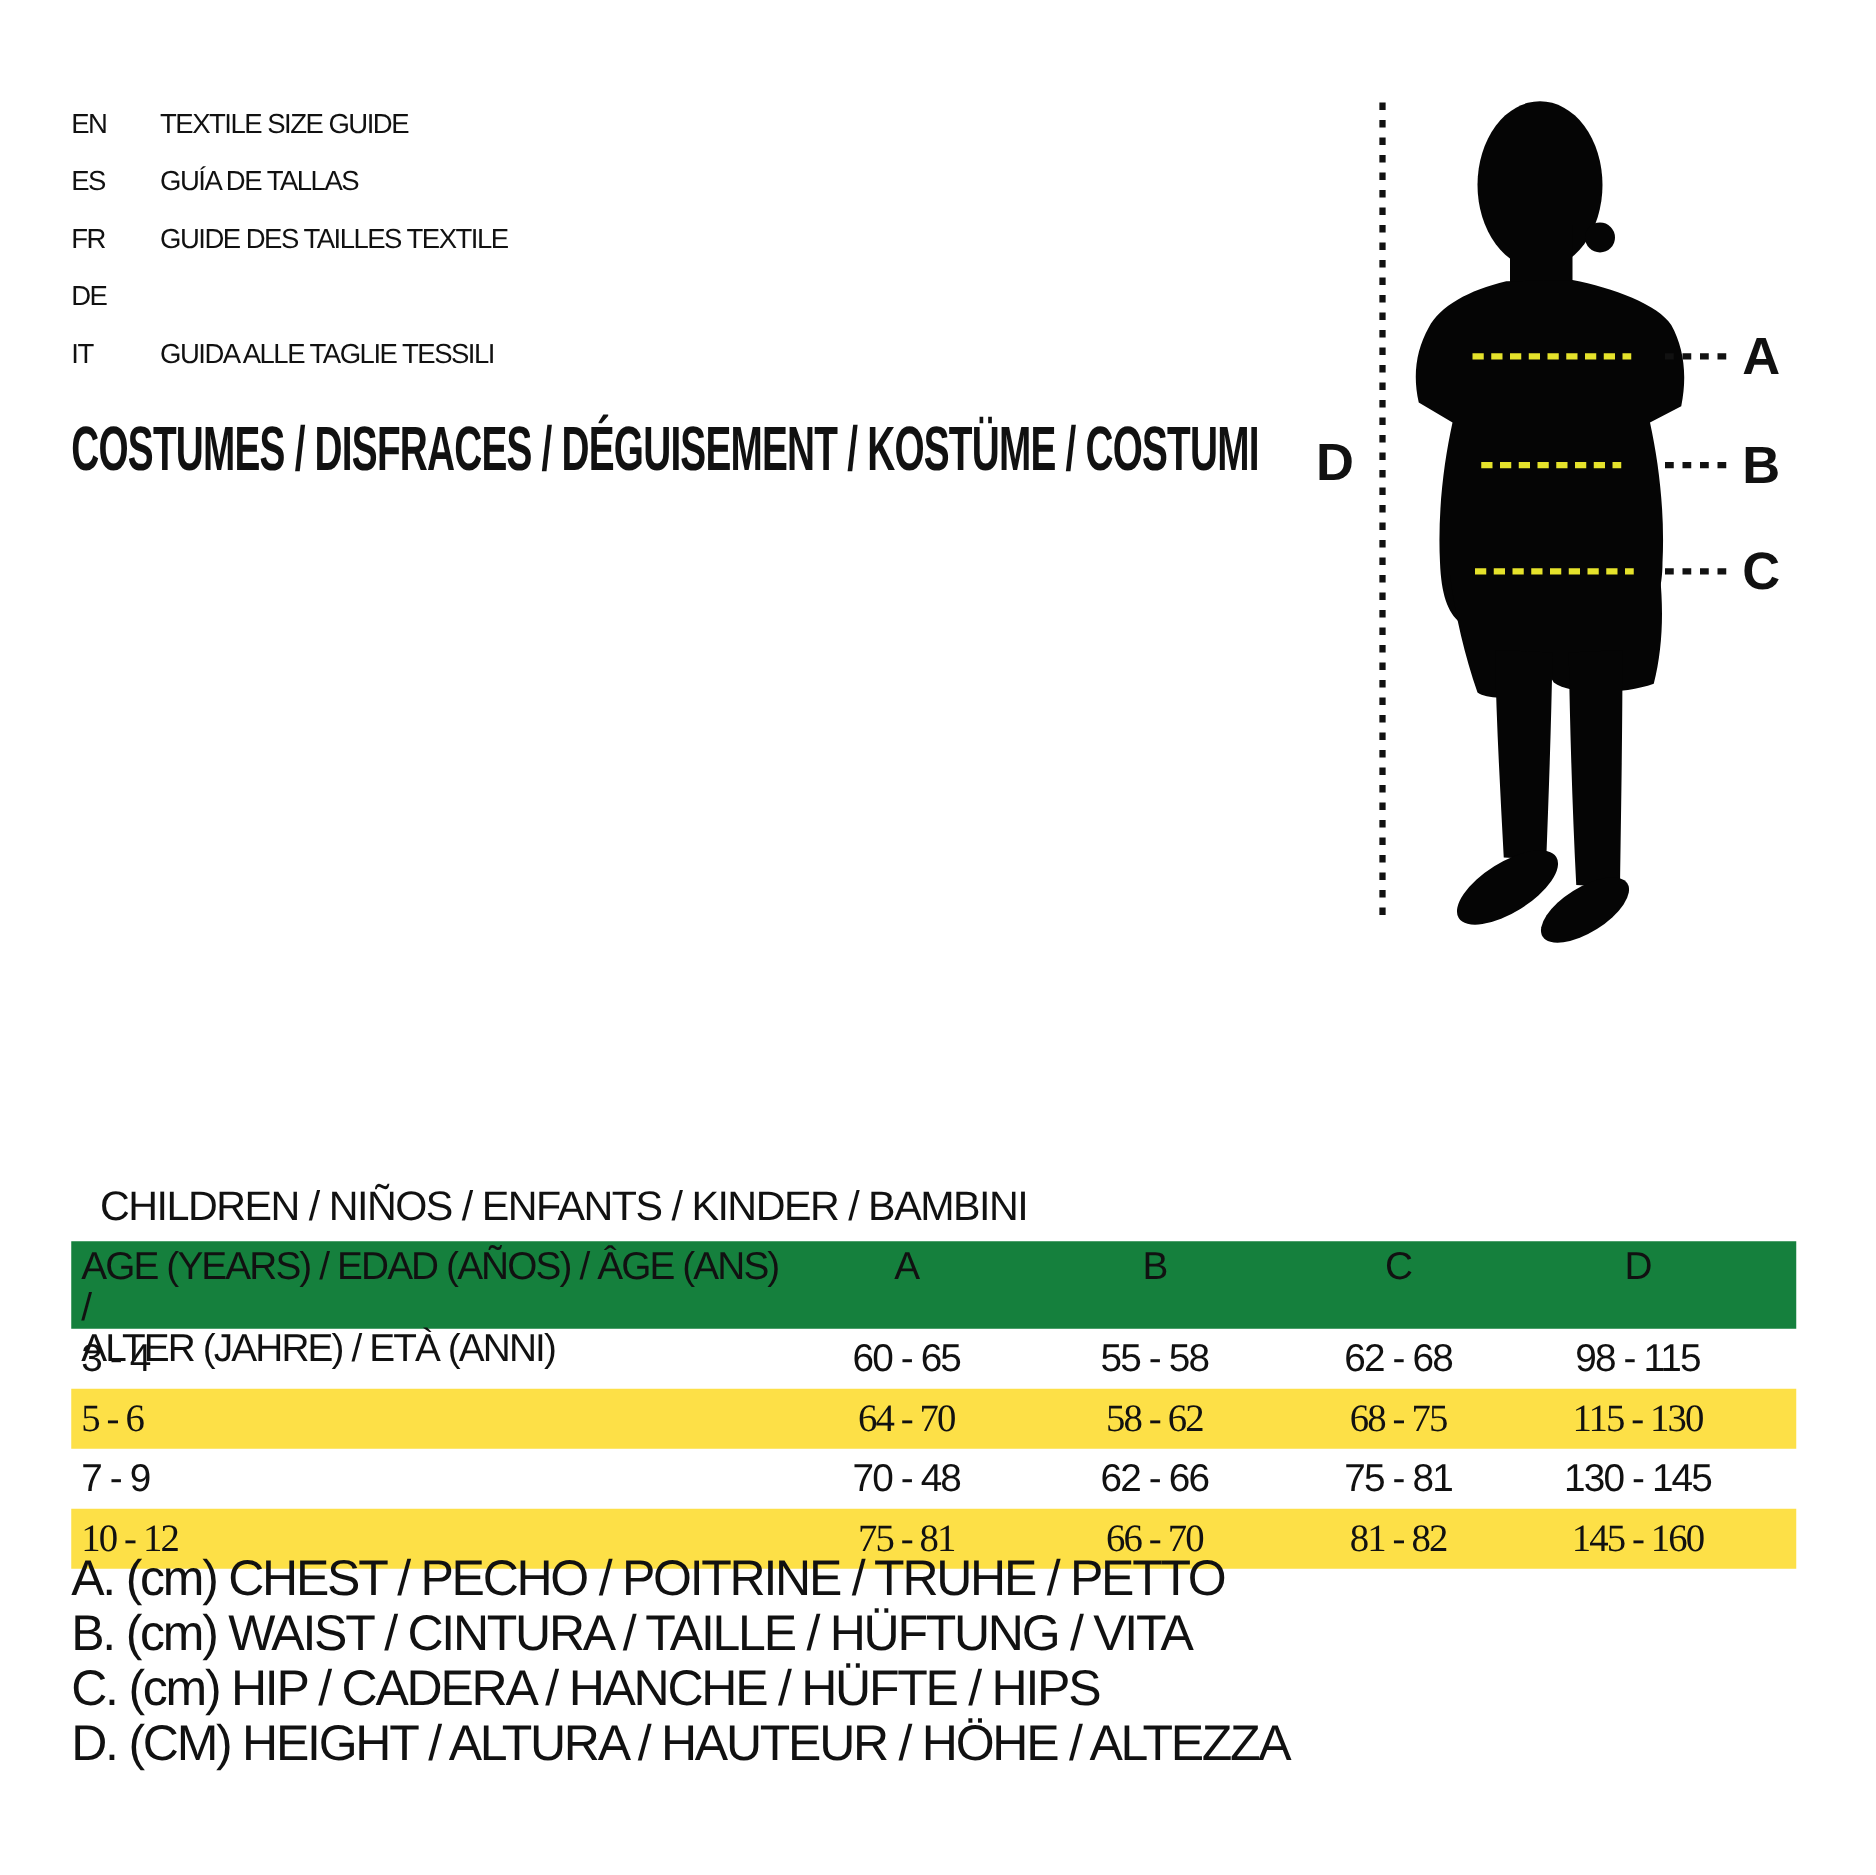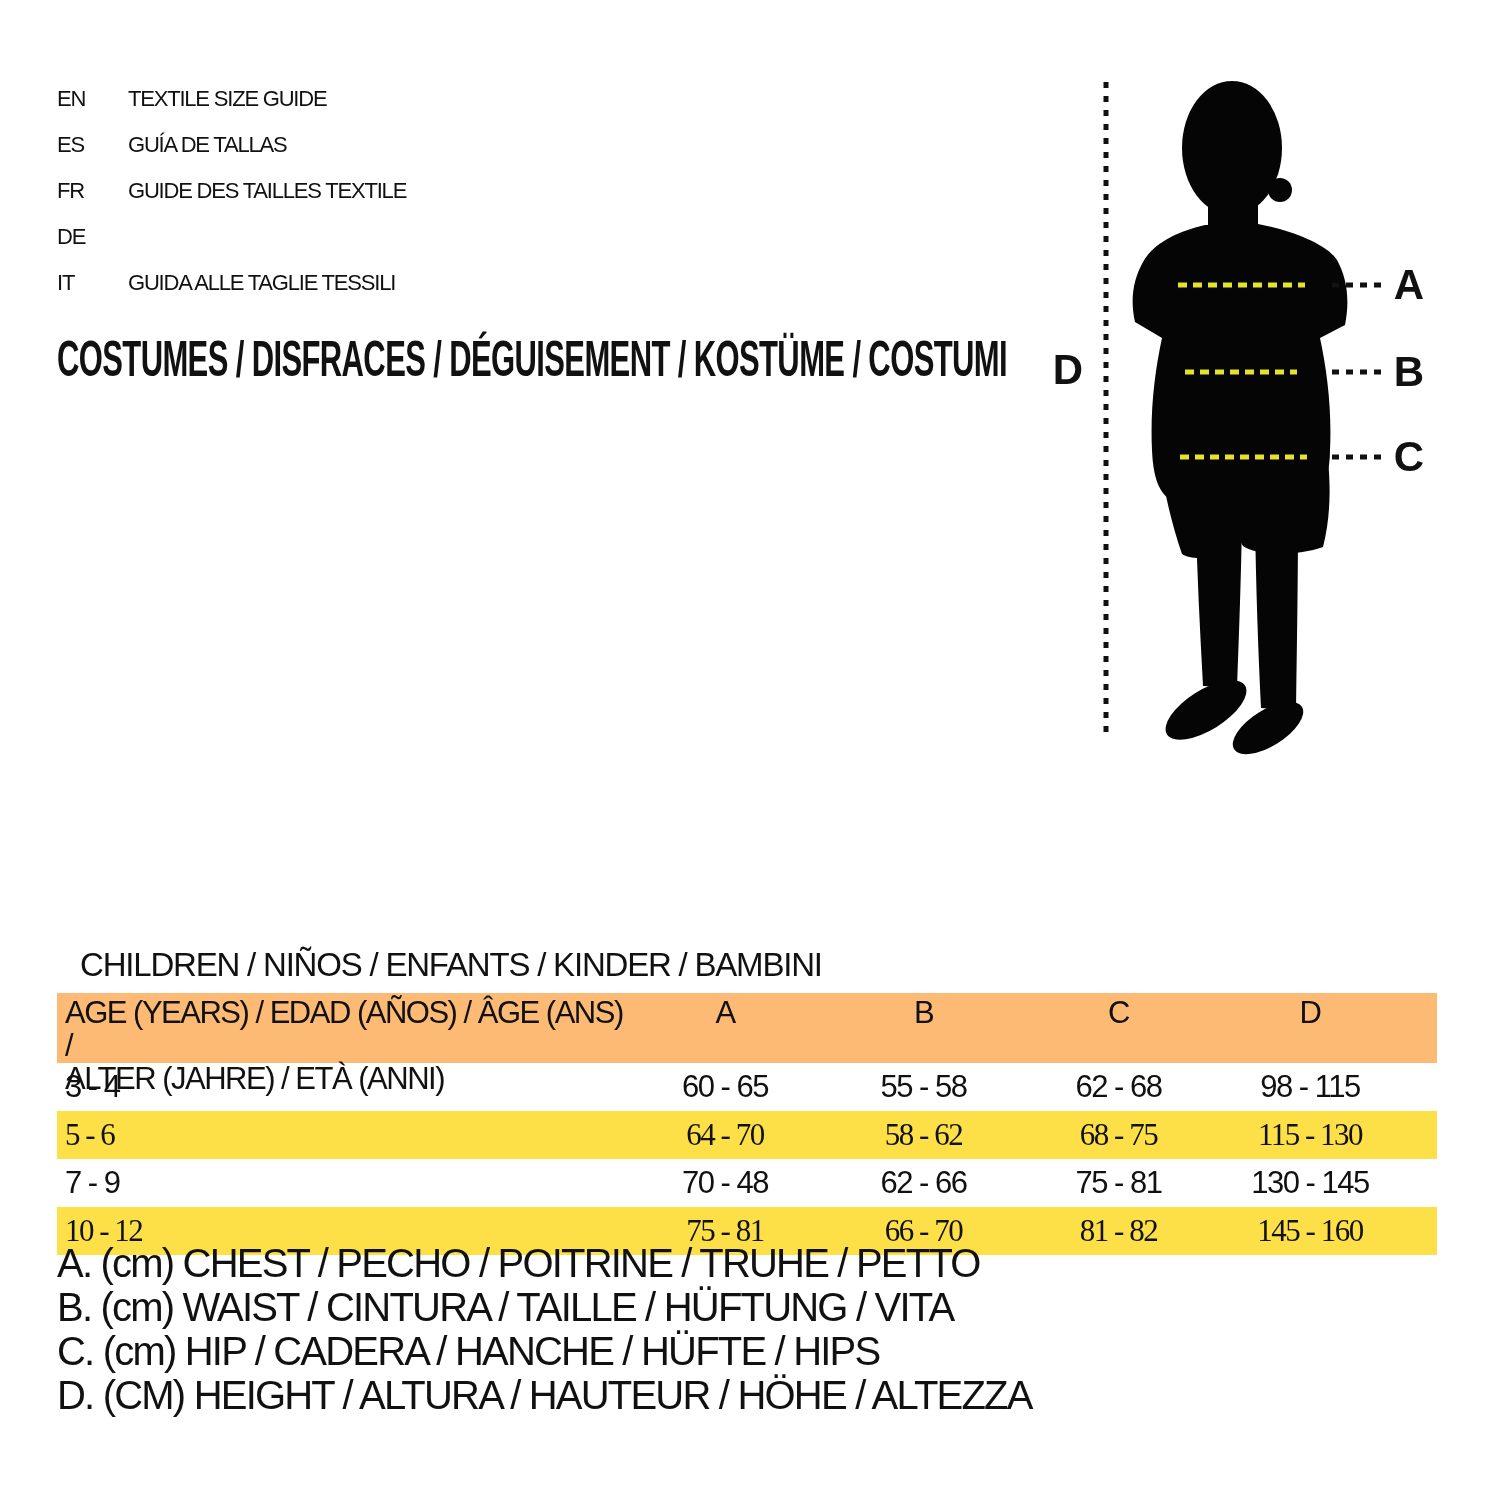--- a/index.html
+++ b/index.html
@@ -61,21 +61,21 @@
 
   
   .size-table {
     position: absolute;
     left: 57px; top: 993px;
     width: 1380px;
     font-size: 31px;
     letter-spacing: -1.5px;
   }
   .t-head {
-    background: #fdba74;
+    background: #15803d;
     height: 70px;
     display: grid;
     grid-template-columns: 568px 200px 197px 193px 190px;
     align-items: start;
   }
   .age-head { padding: 3px 0 0 8px; line-height: 33px; }
   .col-head { text-align: center; padding-top: 3px; line-height: 33px; }
   .t-row {
     height: 48px;
     display: grid;

